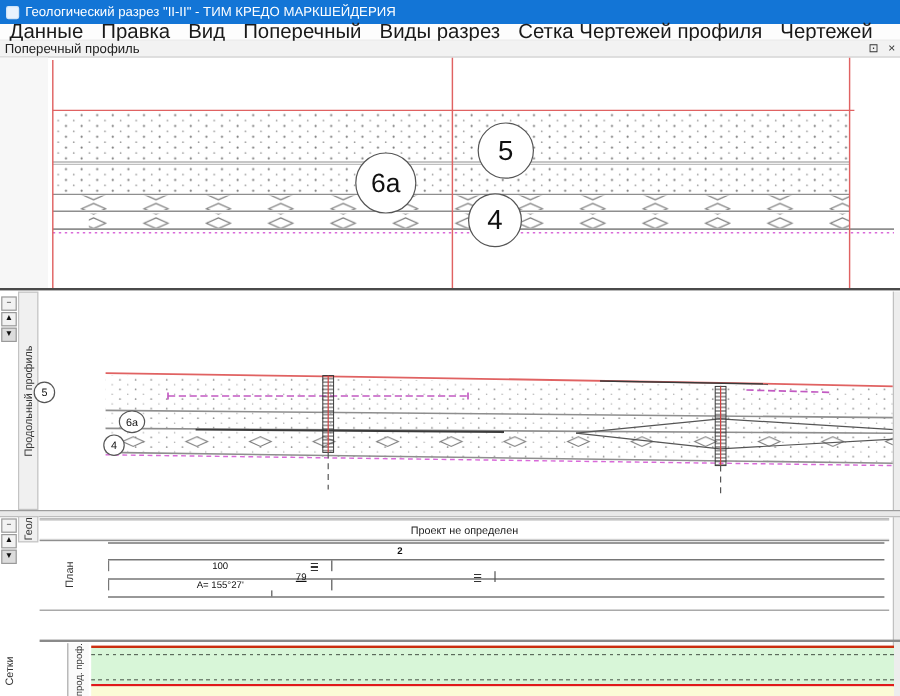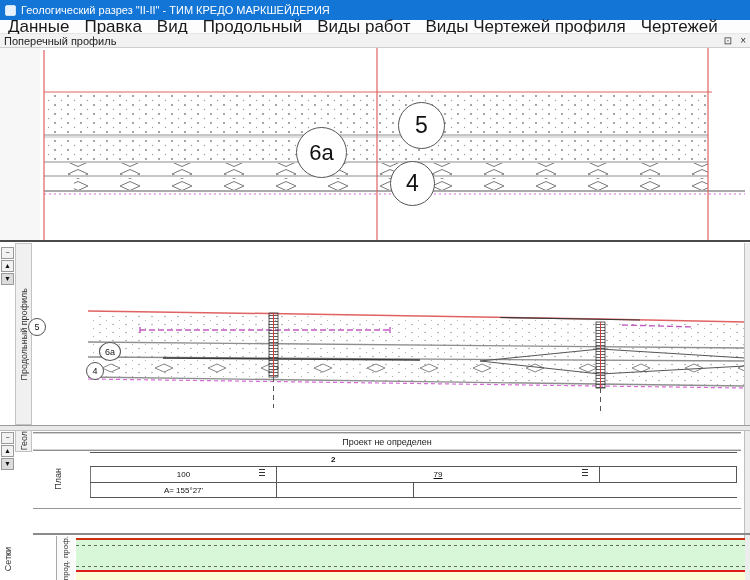--- a/index.html
+++ b/index.html
@@ -23,21 +23,21 @@
   .panel-btn.pressed { background:#dcdcdc; }
   .circle-label { position:absolute; border:1px solid #555; border-radius:50%; background:#fff; display:flex; align-items:center; justify-content:center; color:#111; }
   .splitter { position:absolute; left:0; width:750px; background:#e9e9e9; border-top:1px solid #9c9c9c; border-bottom:1px solid #bdbdbd; }
   .scroll-strip { position:absolute; background:#ededed; border-left:1px solid #c0c0c0; }
 
   
   .project-band { position:absolute; left:33px; top:432px; width:708px; height:19px; border-top:1px solid #8f8f8f; border-bottom:1px solid #8f8f8f; }
   .project-band .inner { width:100%; height:100%; border-top:1px solid #d2d2d2; border-bottom:1px solid #d2d2d2; display:flex; align-items:center; justify-content:center; font-size:9px; color:#222; }
   .grid-box { position:absolute; left:90px; top:452px; width:647px; height:45px; border-top:1px solid #555; }
   .grid-row { position:relative; width:100%; border-bottom:1px solid #555; font-size:8px; color:#111; }
-  .grid-cells { display:flex; height:100%; }
+  .grid-cells { display:flex; height:100%;flex-direction:column; }
   .gcell { height:100%; display:flex; align-items:center; justify-content:center; border-right:1px solid #555; position:relative; }
   .gcell:first-child { border-left:1px solid #777; }
   .station-mark { position:absolute; right:11px; top:2px; width:6px; height:7px; background:repeating-linear-gradient(0deg,#333 0 1px,transparent 1px 3px); }
   .hline { position:absolute; height:1px; background:#949494; }
   .green-band { position:absolute; left:76px; top:538px; width:669px; height:42px; }
   .gb-topline { position:absolute; left:0; top:0; width:100%; height:2px; background:#cc2f10; }
   .gb-green { position:absolute; left:0; top:2px; width:100%; height:30px; background:#d8f6d8; }
   .gb-dash { position:absolute; left:0; width:100%; height:1px; background:repeating-linear-gradient(90deg,#5c6b5c 0 3px,transparent 3px 6px); }
   .gb-red { position:absolute; left:0; top:32px; width:100%; height:2px; background:#e01a1a; }
   .gb-yellow { position:absolute; left:0; top:34px; width:100%; height:8px; background:#fbfbd6; }
@@ -49,23 +49,23 @@
 
   <div class="titlebar">
     <div class="app-icon"></div>
     <div class="title-text">Геологический разрез "II-II" - ТИМ КРЕДО МАРКШЕЙДЕРИЯ</div>
   </div>
 
   <div class="menubar">
     <span class="menu-item">Данные</span>
     <span class="menu-item">Правка</span>
     <span class="menu-item">Вид</span>
-    <span class="menu-item">Продольный</span>
-    <span class="menu-item">Виды работ</span>
-    <span class="menu-item">Виды Чертежей профиля</span>
+    <span class="menu-item">Поперечный</span>
+    <span class="menu-item">Виды разрез</span>
+    <span class="menu-item">Сетка Чертежей профиля</span>
     <span class="menu-item">Чертежей</span>
   </div>
 
   <div class="toolbar">
     <span class="toolbar-title">Поперечный профиль</span>
     <span class="tb-icon">⊡</span>
     <span class="tb-icon">×</span>
   </div>
 
   <div style="position:absolute;left:0;top:48px;width:40px;height:192px;background:#f7f7f7;"></div>

